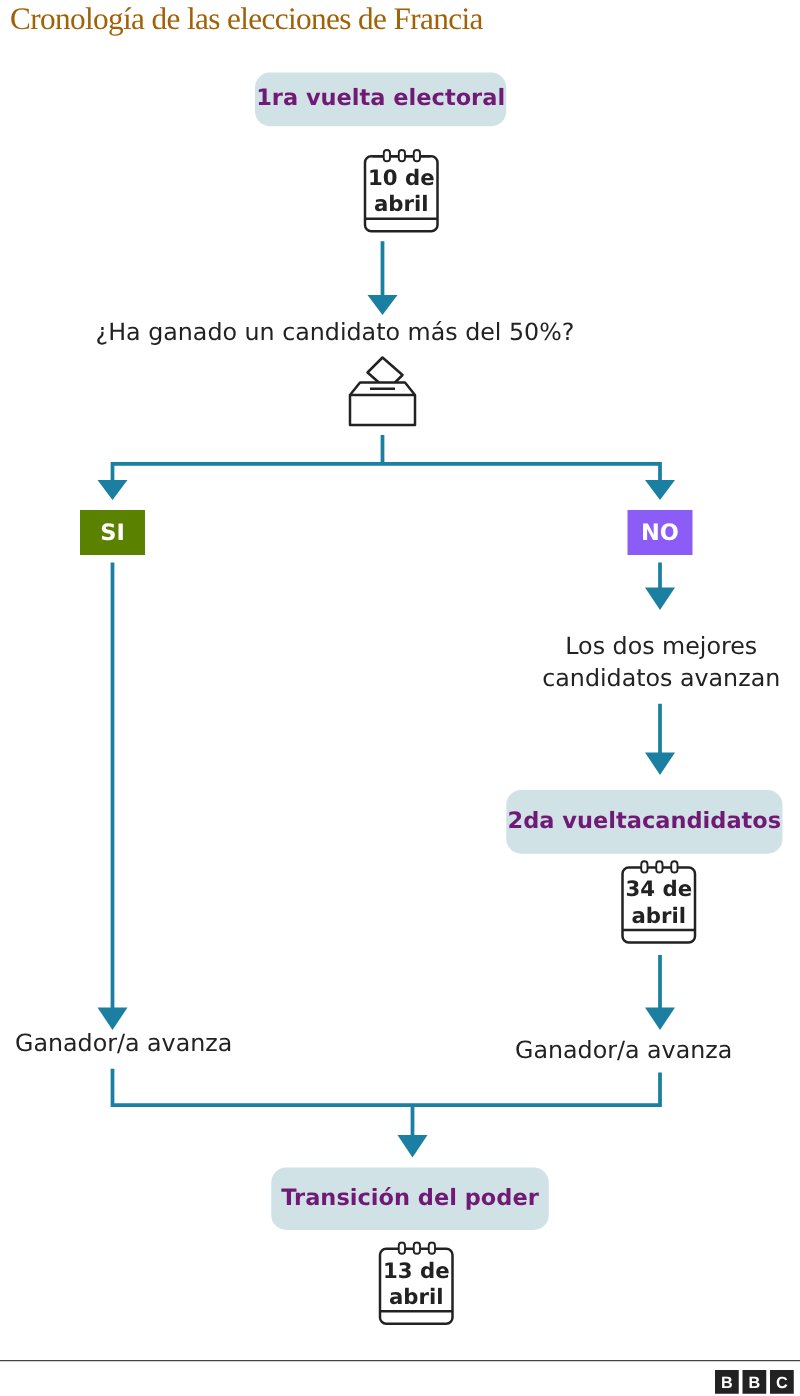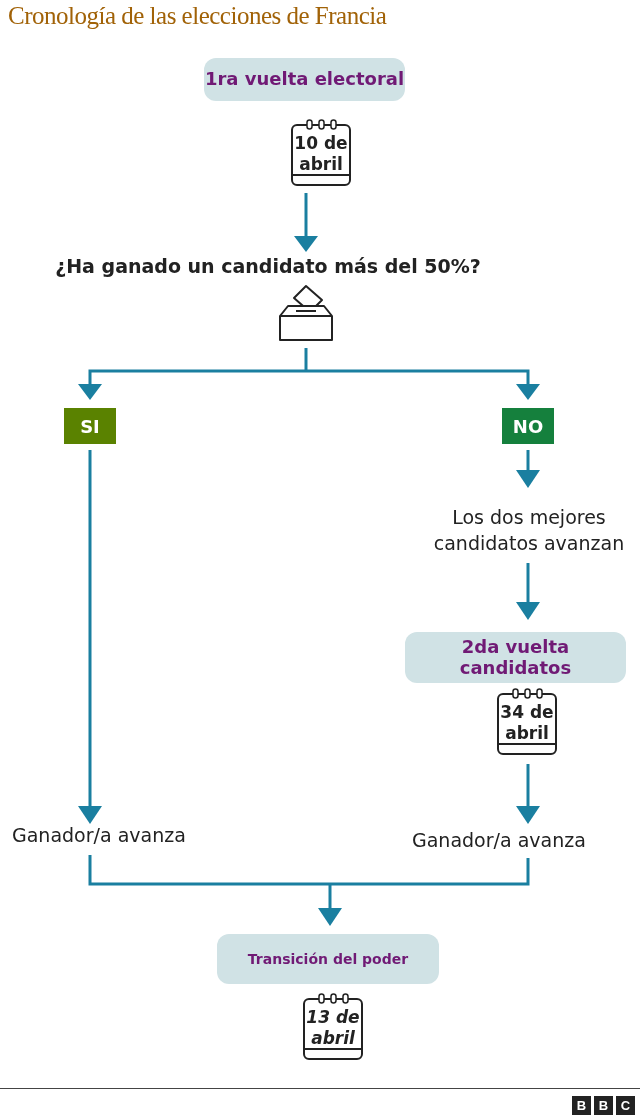--- a/index.html
+++ b/index.html
@@ -56,40 +56,40 @@
     <rect x="17" y="1" width="5" height="9" rx="2.5" fill="#fff" stroke="#222" stroke-width="1.5"></rect>
     <rect x="29" y="1" width="5" height="9" rx="2.5" fill="#fff" stroke="#222" stroke-width="1.5"></rect>
     <rect x="41" y="1" width="5" height="9" rx="2.5" fill="#fff" stroke="#222" stroke-width="1.5"></rect>
   </svg>
   <div class="cal-text">
       <div>10 de</div>
       <div>abril</div>
     </div>
 </div>
 
-<div class="abs plain" style="left:0; width:536px; top:254px;font-weight:bold;">¿Ha ganado un candidato más del 50%?</div>
+<div class="abs plain" style="left:0; width:536px; top:254px;">¿Ha ganado un candidato más del 50%?</div>
 
 <svg class="abs" style="left:274px; top:284px;" width="64" height="60">
   <g stroke="#222" stroke-width="2" fill="#fff" stroke-linejoin="round">
     <polygon points="32,2 48,16 36,28 20,14"></polygon>
     <polygon points="14,22 50,22 58,32 58,56 6,56 6,32"></polygon>
     <line x1="6" y1="32" x2="58" y2="32"></line>
     <line x1="22" y1="27" x2="42" y2="27"></line>
   </g>
 </svg>
 
 <div class="abs badge" style="left:64px; top:408px; width:52px; height:36px; background:#5a8200;">SI</div>
-<div class="abs badge" style="left:502px; top:408px; width:52px; height:36px; background:#15803d;">NO</div>
+<div class="abs badge" style="left:502px; top:408px; width:52px; height:36px; background:#8b5cf6;">NO</div>
 
 <div class="abs plain" style="left:400px; width:258px; top:505px;">
   <div>Los dos mejores</div>
   <div>candidatos avanzan</div>
 </div>
 
-<div class="abs box" style="left:405px; top:632px; width:221px; height:51px; font-size:18px; flex-direction:column;">
+<div class="abs box" style="left:405px; top:632px; width:221px; height:51px; font-size:18px; flex-direction:row;">
   <div>2da vuelta</div>
   <div>candidatos</div>
 </div>
 
 <div class="abs cal" style="left:496px; top:688px;">
   <svg width="62" height="70">
     <rect x="2" y="6" width="58" height="60" rx="5" fill="#fff" stroke="#222" stroke-width="2"></rect>
     <line x1="2" y1="56" x2="60" y2="56" stroke="#222" stroke-width="2"></line>
     <rect x="17" y="1" width="5" height="9" rx="2.5" fill="#fff" stroke="#222" stroke-width="1.5"></rect>
     <rect x="29" y="1" width="5" height="9" rx="2.5" fill="#fff" stroke="#222" stroke-width="1.5"></rect>
@@ -97,23 +97,23 @@
   </svg>
   <div class="cal-text">
       <div>34 de</div>
       <div>abril</div>
     </div>
 </div>
 
 <div class="abs plain" style="left:12px; top:823px;">Ganador/a avanza</div>
 <div class="abs plain" style="left:412px; top:828px;">Ganador/a avanza</div>
 
-<div class="abs box" style="left:217px; top:934px; width:222px; height:50px; font-size:14px;">Transición del poder</div>
+<div class="abs box" style="left:217px; top:934px; width:222px; height:50px; font-size:18px;">Transición del poder</div>
 
-<div class="abs cal" style="left:302px; top:993px;font-style:italic;">
+<div class="abs cal" style="left:302px; top:993px;">
   <svg width="62" height="70">
     <rect x="2" y="6" width="58" height="60" rx="5" fill="#fff" stroke="#222" stroke-width="2"></rect>
     <line x1="2" y1="56" x2="60" y2="56" stroke="#222" stroke-width="2"></line>
     <rect x="17" y="1" width="5" height="9" rx="2.5" fill="#fff" stroke="#222" stroke-width="1.5"></rect>
     <rect x="29" y="1" width="5" height="9" rx="2.5" fill="#fff" stroke="#222" stroke-width="1.5"></rect>
     <rect x="41" y="1" width="5" height="9" rx="2.5" fill="#fff" stroke="#222" stroke-width="1.5"></rect>
   </svg>
   <div class="cal-text">
       <div>13 de</div>
       <div>abril</div>

